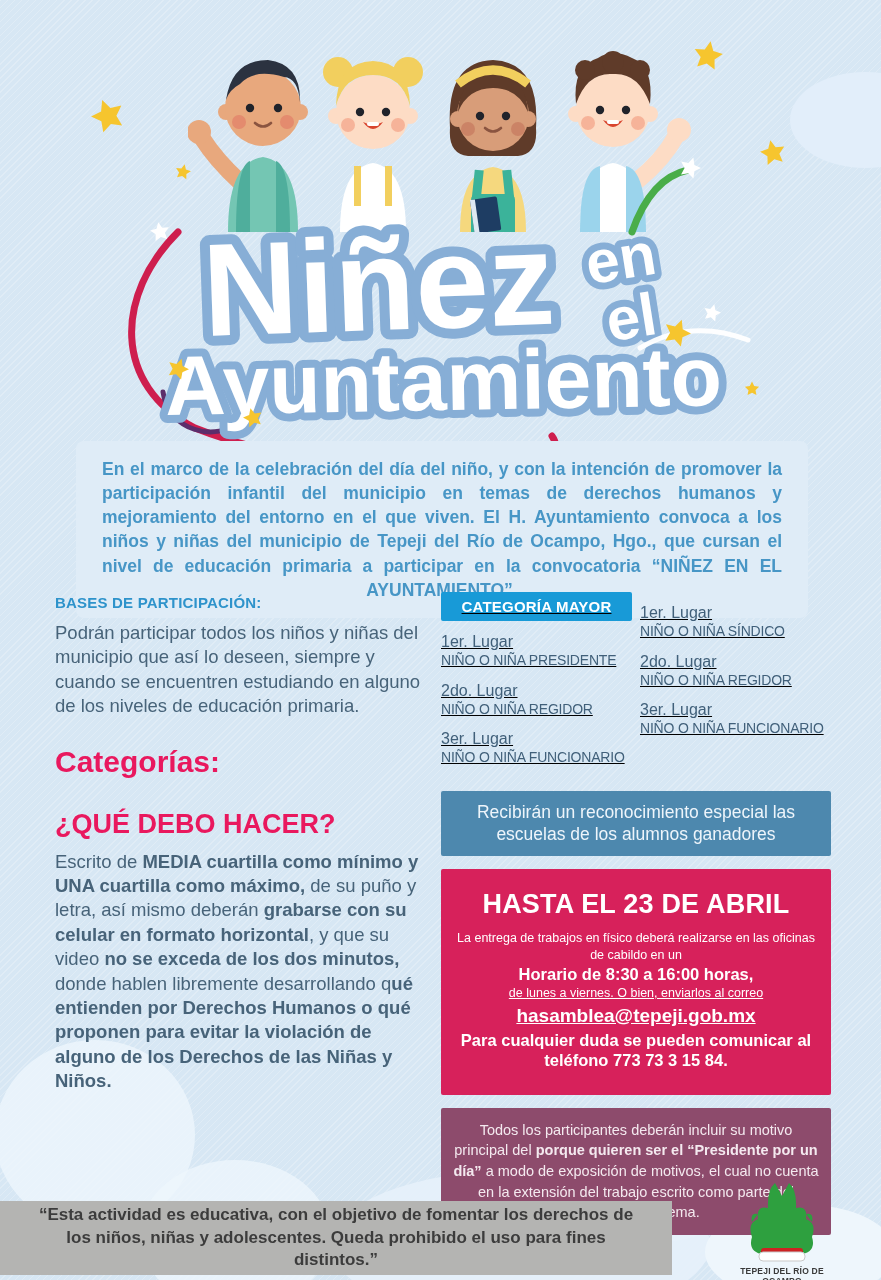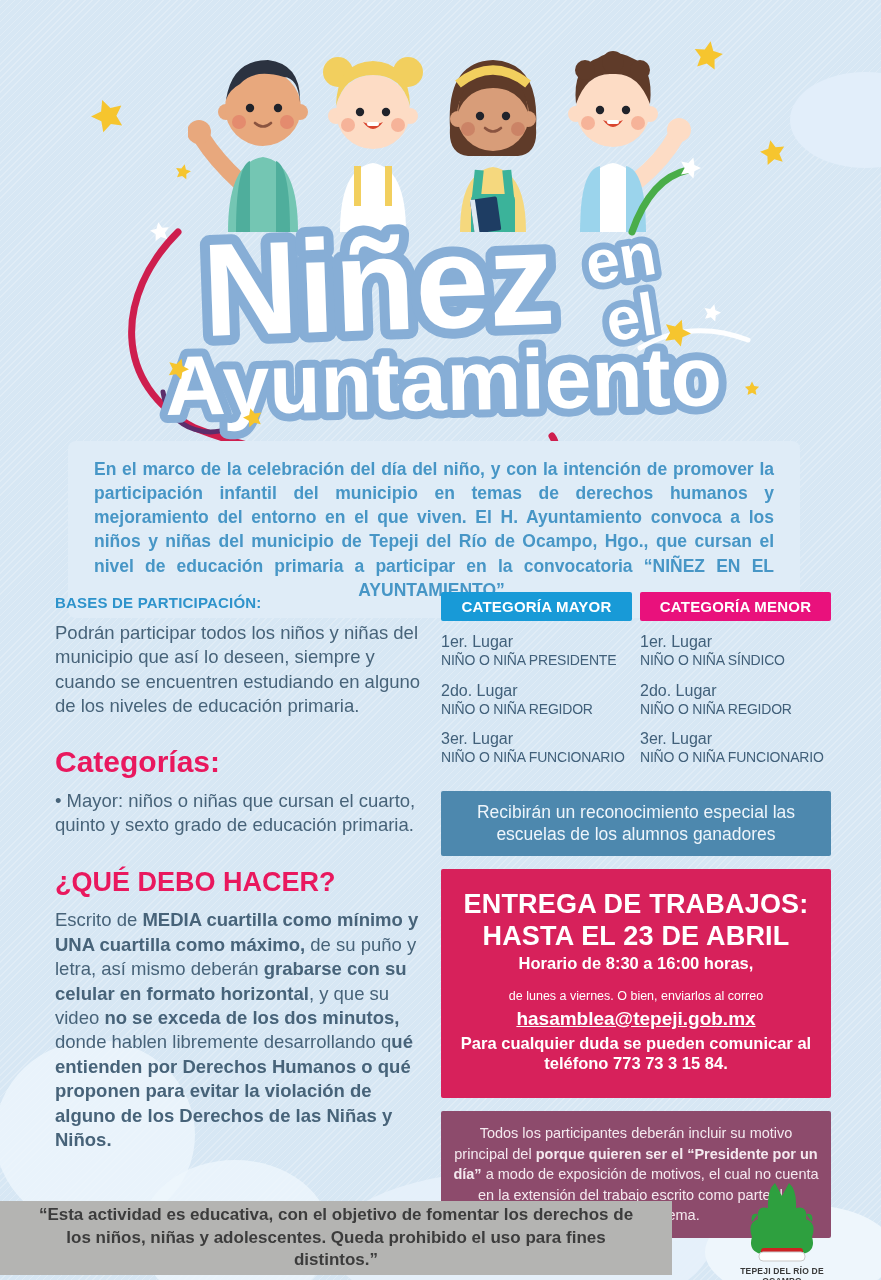--- a/index.html
+++ b/index.html
@@ -19,41 +19,41 @@
   .title-wrap{left:135px;top:188px;z-index:4;}
   .title-wrap svg{overflow:visible;}
   .title-wrap text{
     font-family:"Liberation Sans",sans-serif;font-weight:bold;fill:#ffffff;
     stroke:#87aed6;stroke-linejoin:round;paint-order:stroke fill;
   }
   .deco-above{left:0;top:0;width:881px;height:1280px;z-index:5;pointer-events:none;}
 
   
   .intro-box{
-    left:68px;top:441px;width:732px;box-sizing:border-box;z-index:6;
+    left:76px;top:441px;width:732px;box-sizing:border-box;z-index:6;
     background:#dfecf7;border-radius:8px;padding:16px 26px;
     color:#4796c6;font-weight:bold;font-size:17.5px;line-height:1.38;
     text-align:justify;text-align-last:center;
   }
 
   
   .columns{left:55px;top:592px;width:776px;z-index:6;display:flex;gap:20px;}
   .col-left{width:366px;flex:0 0 366px;}
   .col-right{width:390px;flex:0 0 390px;}
 
   .h-blue{color:#2e93cb;font-size:15px;font-weight:800;letter-spacing:.2px;margin:2px 0 10px 0;}
   .h-pink{color:#e9185e;font-weight:800;margin:26px 0 10px 0;}
   .h-categorias{font-size:30px;}
   .h-que{font-size:27px;margin-top:30px;}
   .body-text{color:#476379;font-size:18.5px;line-height:1.32;margin:0;}
   .body-text + .body-text{margin-top:2px;}
   .b{font-weight:800;}
 
   
-  .cat-tables{display:flex;gap:8px;}
+  .cat-tables{display:flex;gap:8px;text-decoration:underline;}
   .cat{flex:1;}
   .cat-header{color:#fff;font-weight:800;font-size:15px;text-align:center;padding:6px 2px;border-radius:2px;letter-spacing:.2px;}
   .cat-header.mayor{background:#189ad7;}
   .cat-header.menor{background:#e9117c;}
   .cat-item{margin-top:11px;color:#41607a;}
   .cat-place{font-size:16px;line-height:1.25;}
   .cat-role{font-size:14px;line-height:1.25;letter-spacing:-.2px;}
 
   .recognition{
     margin-top:24px;background:#4d88ae;color:#eef5fb;border-radius:2px;
@@ -215,21 +215,20 @@
 
   <div class="abs intro-box">En el marco de la celebración del día del niño, y con la intención de promover la participación infantil del municipio en temas de derechos humanos y mejoramiento del entorno en el que viven. El H. Ayuntamiento convoca a los niños y niñas del municipio de Tepeji del Río de Ocampo, Hgo., que cursan el nivel de educación primaria a participar en la convocatoria “NIÑEZ EN EL AYUNTAMIENTO”.</div>
 
   <div class="abs columns">
 
     <div class="col-left">
       <div class="h-blue">BASES DE PARTICIPACIÓN:</div>
       <p class="body-text">Podrán participar todos los niños y niñas del municipio que así lo deseen, siempre y cuando se encuentren estudiando en alguno de los niveles de educación primaria.</p>
 
       <div class="h-pink h-categorias">Categorías:</div>
-      <p class="body-text">• Mayor: niños o niñas que cursan el cuarto, quinto y sexto grado de educación primaria.</p>
 
       <div class="h-pink h-que">¿QUÉ DEBO HACER?</div>
       <p class="body-text"><span>Escrito de </span><span class="b">MEDIA cuartilla como mínimo y UNA cuartilla como máximo,</span><span> de su puño y letra, así mismo deberán </span><span class="b">grabarse con su celular en formato horizontal</span><span>, y que su video </span><span class="b">no se exceda de los dos minutos,</span><span> donde hablen libremente desarrollando q</span><span class="b">ué entienden por Derechos Humanos o qué proponen para evitar la violación de alguno de los Derechos de las Niñas y Niños.</span></p>
     </div>
 
     <div class="col-right">
       <div class="cat-tables">
 
         <div class="cat">
           <div class="cat-header mayor">CATEGORÍA MAYOR</div>
@@ -241,44 +240,43 @@
             <div class="cat-place">2do. Lugar</div>
             <div class="cat-role">NIÑO O NIÑA REGIDOR</div>
           </div>
           <div class="cat-item">
             <div class="cat-place">3er. Lugar</div>
             <div class="cat-role">NIÑO O NIÑA FUNCIONARIO</div>
           </div>
         </div>
 
         <div class="cat">
-          <div class="cat-header menor">CATEGORÍA MENOR</div>
           <div class="cat-item">
             <div class="cat-place">1er. Lugar</div>
             <div class="cat-role">NIÑO O NIÑA SÍNDICO</div>
           </div>
           <div class="cat-item">
             <div class="cat-place">2do. Lugar</div>
             <div class="cat-role">NIÑO O NIÑA REGIDOR</div>
           </div>
           <div class="cat-item">
             <div class="cat-place">3er. Lugar</div>
             <div class="cat-role">NIÑO O NIÑA FUNCIONARIO</div>
           </div>
         </div>
 
       </div>
 
       <div class="recognition">Recibirán un reconocimiento especial las escuelas de los alumnos ganadores</div>
 
       <div class="delivery">
-        <div class="d-title">ENTREGA DE TRABAJOS:</div>
         <div class="d-title">HASTA EL 23 DE ABRIL</div>
+        <div class="d-small">La entrega de trabajos en físico deberá realizarse en las oficinas de cabildo en un</div>
         <div class="d-schedule">Horario de 8:30 a 16:00 horas,</div>
-        <div class="d-small" style="margin-top:14px;">de lunes a viernes. O bien, enviarlos al correo</div>
+        <div class="d-small" style="margin-top:0;text-decoration:underline;">de lunes a viernes. O bien, enviarlos al correo</div>
         <div class="d-email">hasamblea@tepeji.gob.mx</div>
         <div class="d-contact">Para cualquier duda se pueden comunicar al teléfono 773 73 3 15 84.</div>
       </div>
 
       <div class="motive"><span>Todos los participantes deberán incluir su motivo principal del </span><span class="b">porque quieren ser el “Presidente por un día”</span><span> a modo de exposición de motivos, el cual no cuenta en la extensión del trabajo escrito como parte del desarrollo del tema.</span></div>
     </div>
   </div>
 
   <div class="abs quote-bar">
     <span>“Esta actividad es educativa, con el objetivo de fomentar los derechos de los niños, niñas y adolescentes. Queda prohibido el uso para fines distintos.”</span>

